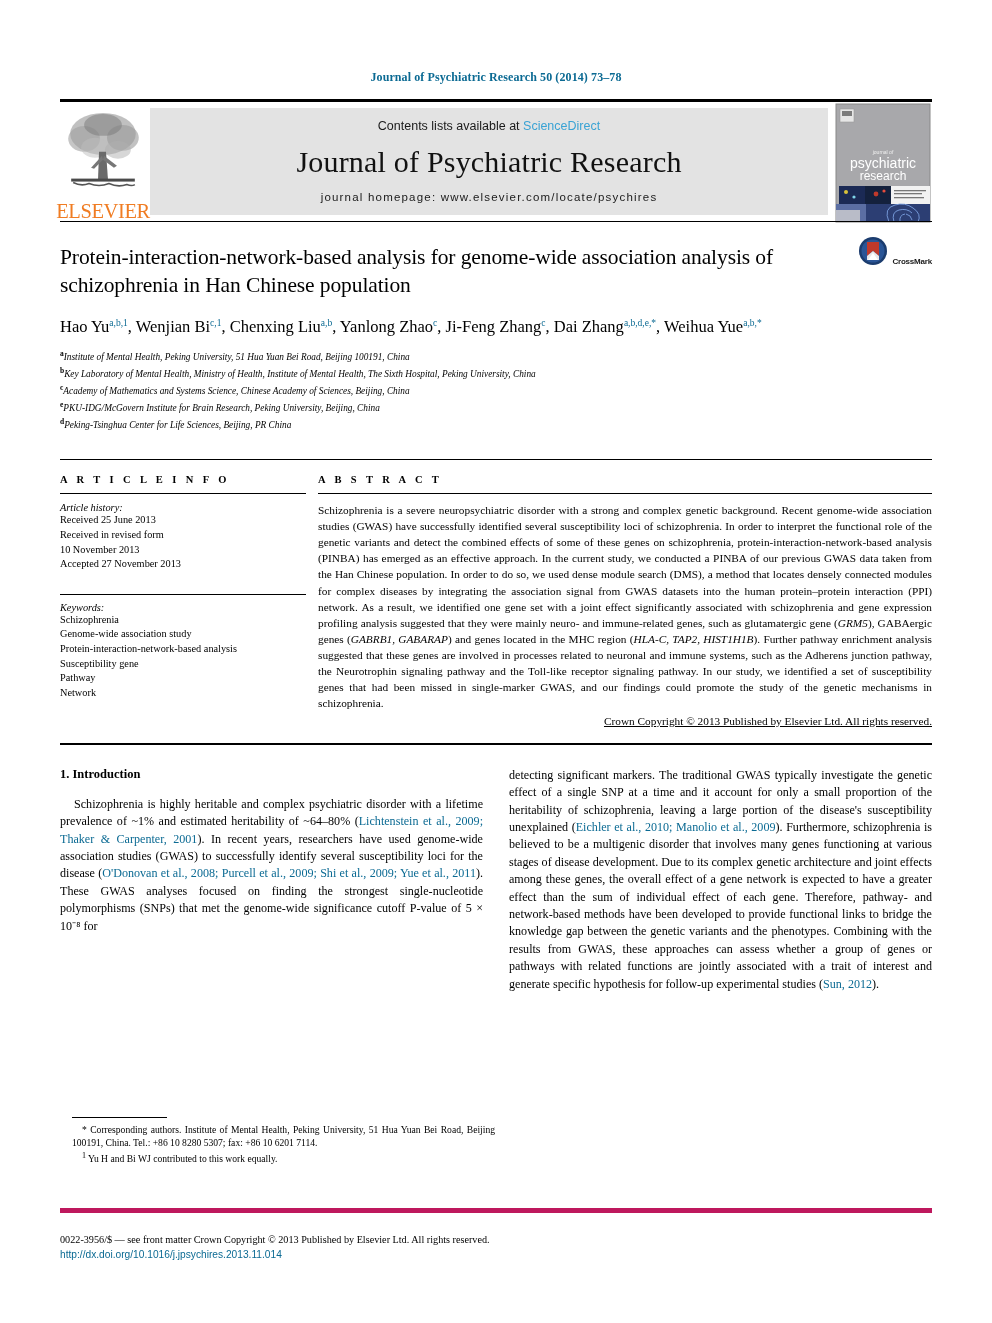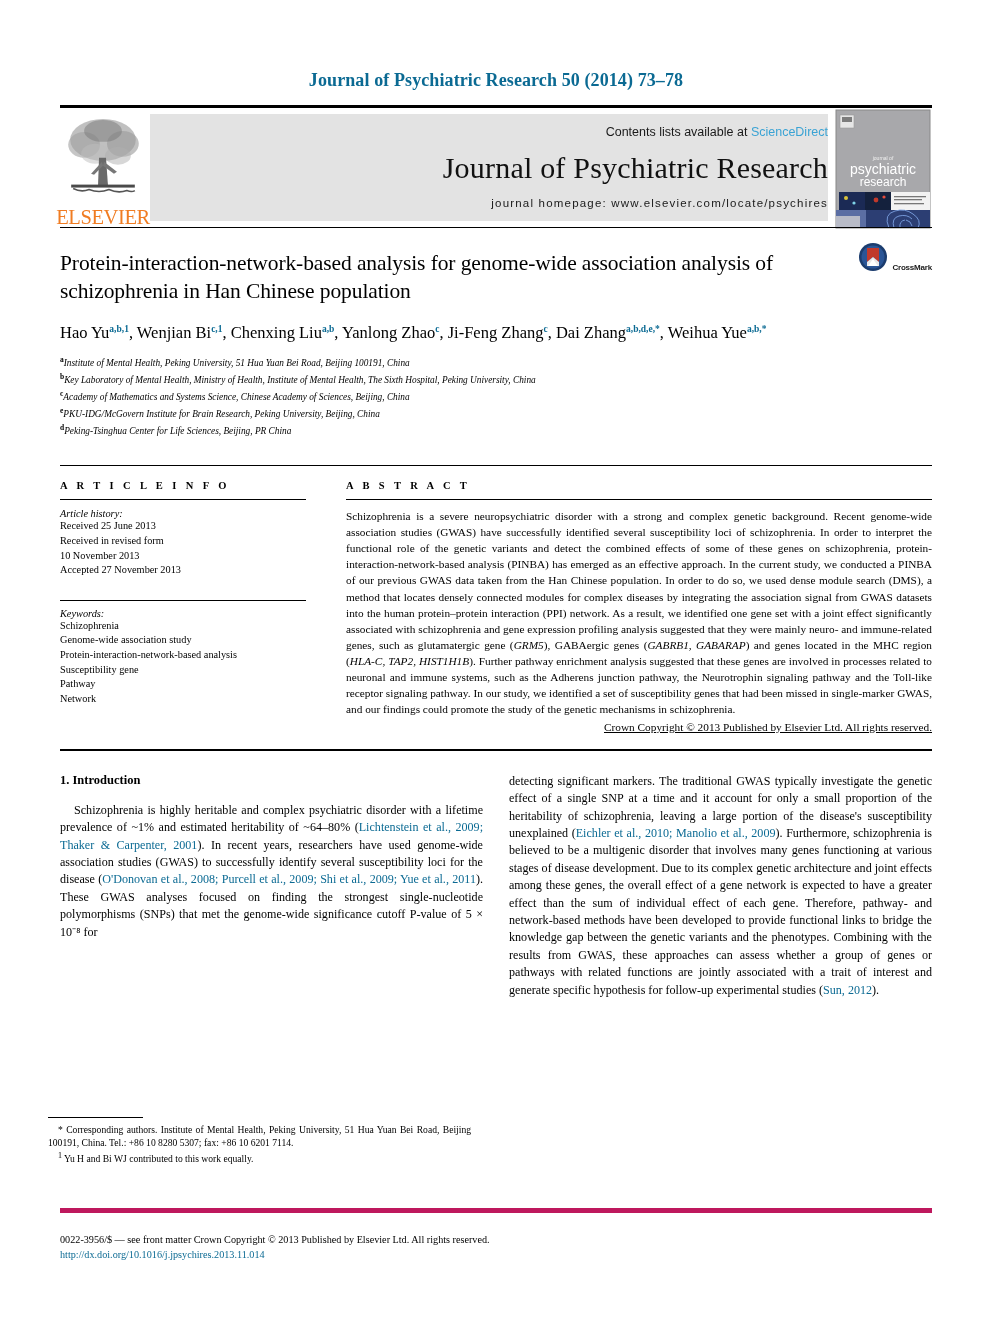--- a/index.html
+++ b/index.html
@@ -15,21 +15,21 @@
   }
 
   .page { position: relative; width: 992px; height: 1323px; padding: 0; }
 
   
   .running-head {
     text-align: center;
     color: #0b6a93;
     font-family: "Liberation Serif", serif;
     font-weight: bold;
-    font-size: 18px;
+    font-size: 12px;
     letter-spacing: .1px;
     padding-top: 70px;
   }
 
   
   .masthead {
     margin: 14px 60px 0 60px;
     border-top: 3px solid #000;
     padding-top: 0;
     display: flex;
@@ -54,21 +54,21 @@
     line-height: 1;
     margin-top: 5px;
     font-weight: 400;
   }
   .banner {
     flex: 1 1 auto;
     background: #e3e3e3;
     margin: 6px 6px 6px 4px;
     display: flex;
     flex-direction: column;
-    align-items: flex-end;
+    align-items: center;
     justify-content: space-between;
     padding: 11px 0 12px 0;
   }
   .banner .contents-line {
     font-family: "Liberation Sans", sans-serif;
     font-size: 12.5px;
     color: #1a1a1a;
   }
   .banner .contents-line .sd {
     color: #3aa3d4;
@@ -122,37 +122,37 @@
     max-width: 720px;
     letter-spacing: -.1px;
   }
   .authors {
     font-family: "Liberation Serif", serif;
     font-size: 16.5px;
     line-height: 1.38;
     margin: 0 0 9px 0;
     max-width: 760px;
   }
-  .authors sup { color: #0b6a93; font-size: 9.5px; font-weight: bold; }
+  .authors sup { color: #0b6a93; font-size: 9.5px; font-weight: normal; }
   .affiliations {
     font-family: "Liberation Serif", serif;
     font-style: italic;
     font-size: 9.3px;
     line-height: 1.62;
     margin: 0;
   }
   .affiliations div sup { font-style: normal; font-weight: bold; font-size: 7.5px; }
 
   
   .info-abstract {
     margin: 26px 60px 0 60px;
     border-top: 1px solid #000;
     padding-top: 14px;
     display: flex;
-    gap: 40px;
+    gap: 12px;
   }
   .col-info { width: 246px; flex: 0 0 246px; }
   .col-abstract { flex: 1 1 auto; }
 
   .section-head {
     font-family: "Liberation Serif", serif;
     font-weight: bold;
     font-size: 10.5px;
     letter-spacing: 3.4px;
     margin-bottom: 8px;
@@ -212,21 +212,21 @@
     text-align: justify;
     margin: 0;
     text-indent: 14px;
   }
   .para.noindent { text-indent: 0; }
   .cite { color: #0b6a93; }
 
   
   .footnotes {
     position: absolute;
-    left: 48px;
+    left: 72px;
     top: 1117px;
     width: 423px;
   }
   .fn-rule { border-top: 1px solid #000; width: 95px; margin-bottom: 5px; }
   .fn {
     font-family: "Liberation Serif", serif;
     font-size: 9.6px;
     line-height: 1.40;
     text-align: justify;
     margin: 0;
@@ -243,21 +243,21 @@
     width: 872px;
     border-top: 5px solid #be185d;
     padding-top: 20px;
   }
   .issn-line {
     font-family: "Liberation Serif", serif;
     font-size: 10.2px;
     line-height: 1.45;
   }
   .doi-line {
-    font-family: Liberation Serif, serif;
+    font-family: Liberation Sans, sans-serif;
     font-size: 10.2px;
     color: #0b6a93;
     line-height: 1.45;
   }
 </style>
 </head>
 <body>
 
 <div class="page">
 

